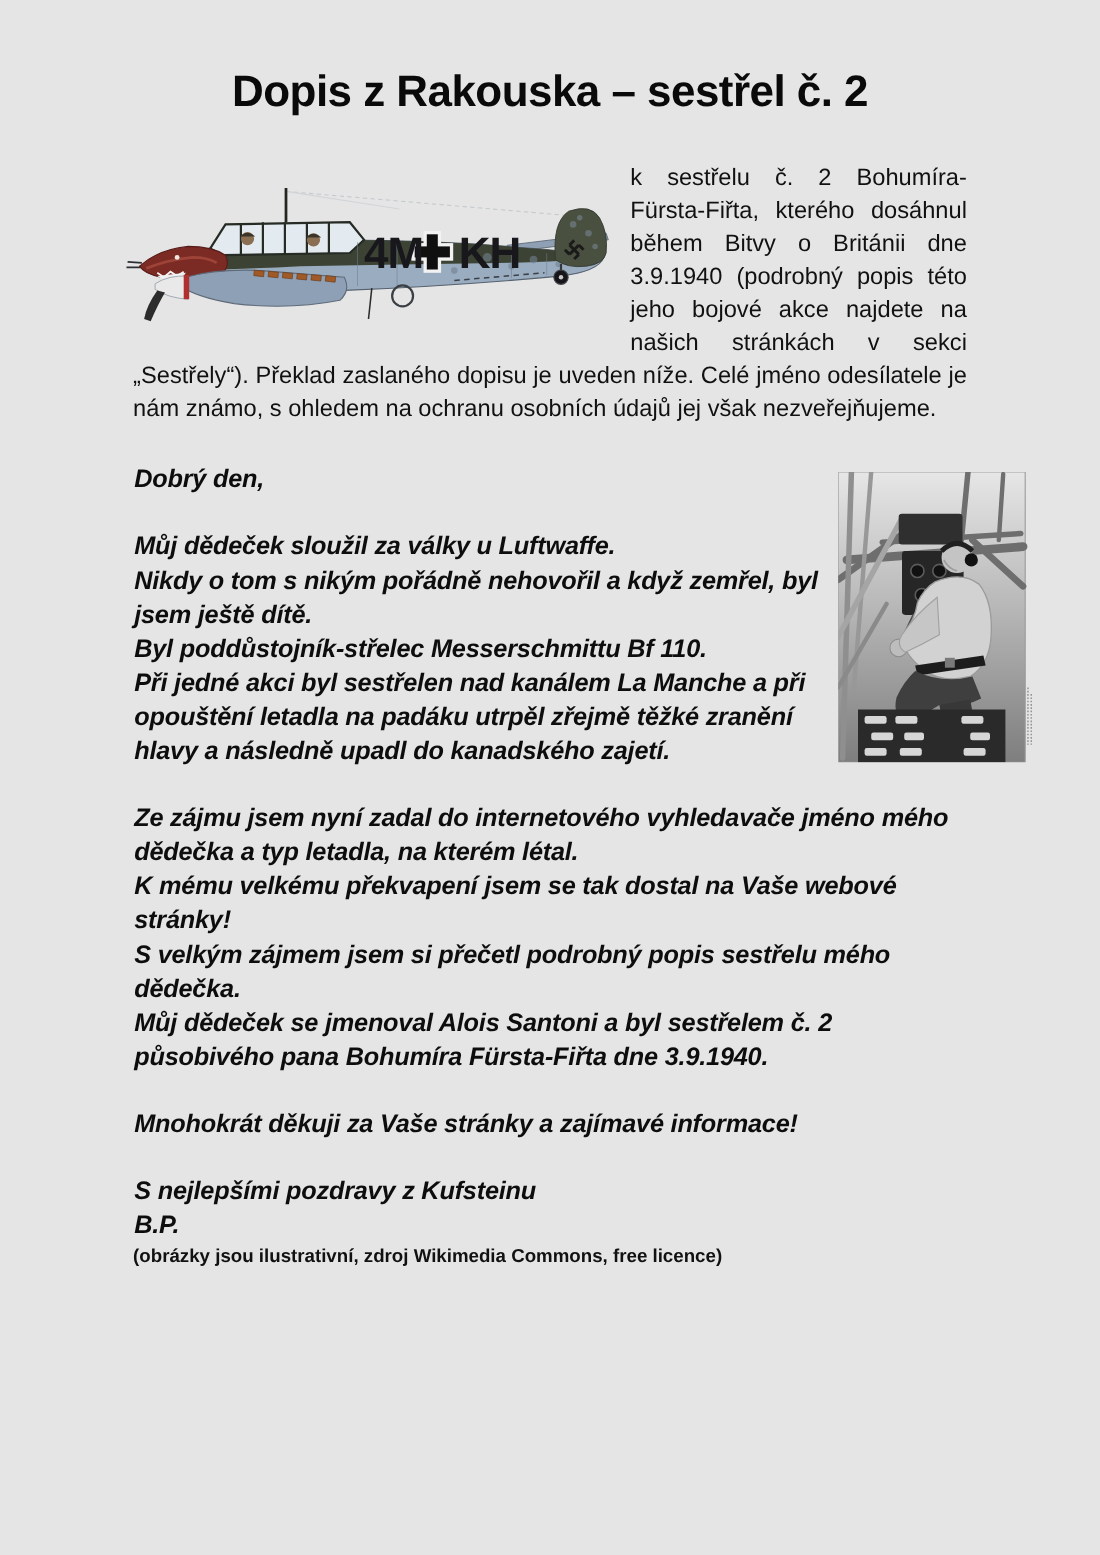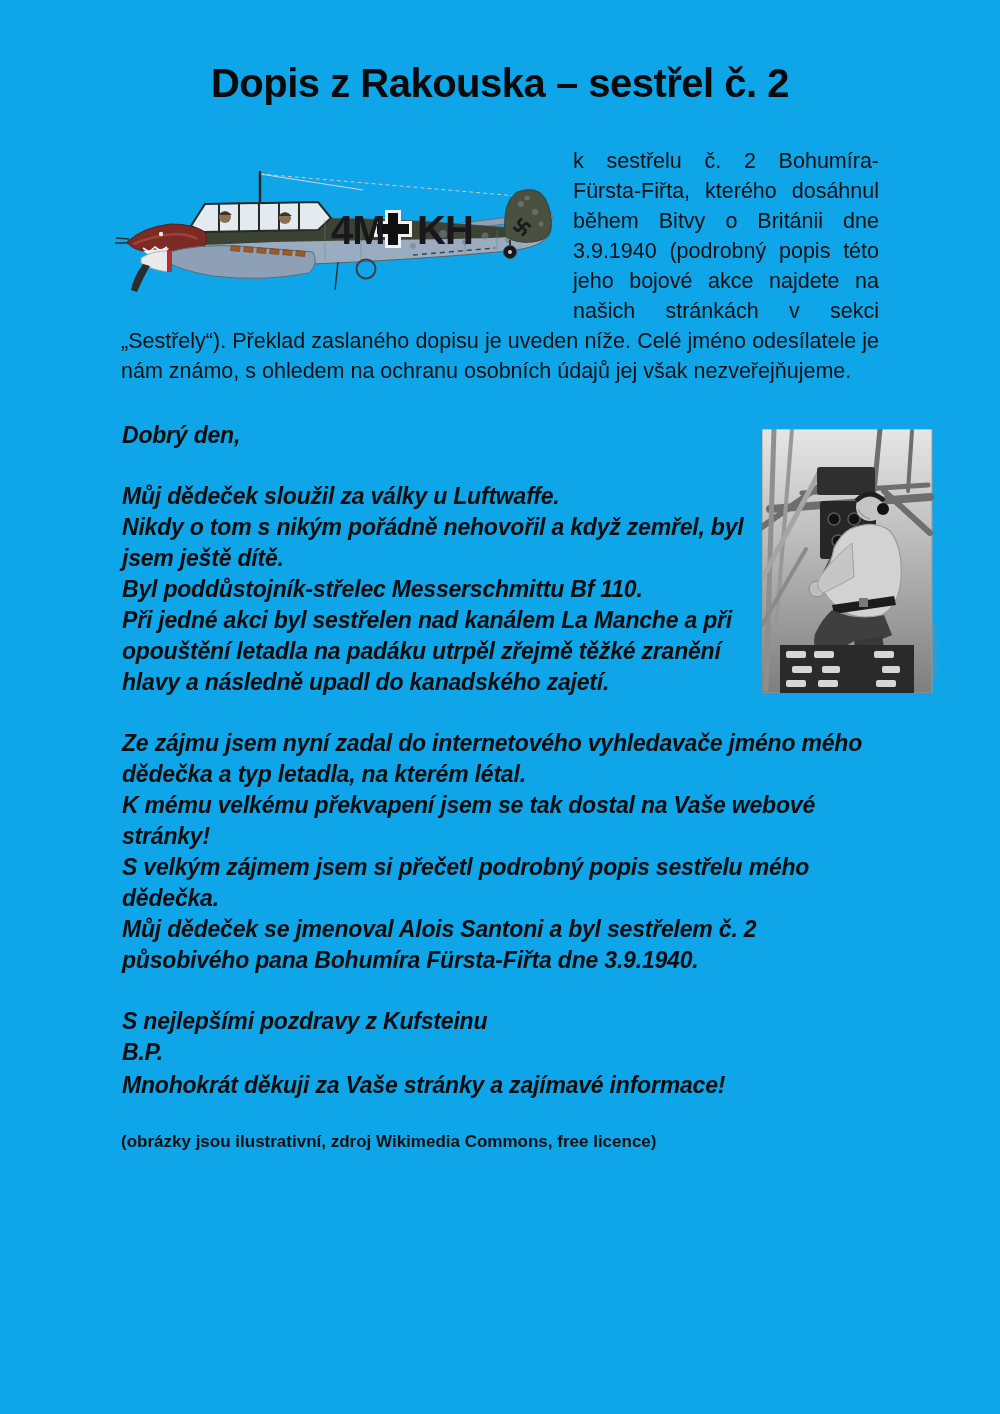--- a/index.html
+++ b/index.html
@@ -1,21 +1,21 @@
 <!DOCTYPE html>
 <html lang="cs"><head>
 <meta charset="utf-8">
 <style>
   html,body{margin:0;padding:0;background:#ffffff;}
   .page{
     position:relative;
     width:1000px;height:1414px;
     box-sizing:border-box;
     padding:0 121px;
-    background:#0ea5e9;
+    background:#e5e5e5;
     color:#000;
     font-family:"Liberation Sans","DejaVu Sans",sans-serif;
     overflow:hidden;
   }
   h1.title{
     font-size:40px;
     font-weight:700;
     text-align:center;
     letter-spacing:-0.5px;
     margin:60px 0 40px 0;
@@ -244,20 +244,20 @@
     </div>
 
     <p class="lines">Můj dědeček sloužil za války u Luftwaffe.
 Nikdy o tom s nikým pořádně nehovořil a když zemřel, byl jsem ještě dítě.
 Byl poddůstojník-střelec Messerschmittu Bf 110.
 Při jedné akci byl sestřelen nad kanálem La Manche a při opouštění letadla na padáku utrpěl zřejmě těžké zranění hlavy a následně upadl do kanadského zajetí.</p>
     <p class="lines clear-right">Ze zájmu jsem nyní zadal do internetového vyhledavače jméno mého dědečka a typ letadla, na kterém létal.
 K mému velkému překvapení jsem se tak dostal na Vaše webové stránky!
 S velkým zájmem jsem si přečetl podrobný popis sestřelu mého dědečka.
 Můj dědeček se jmenoval Alois Santoni a byl sestřelem č. 2 působivého pana Bohumíra Fürsta-Fiřta dne 3.9.1940.</p>
+    <p class="lines">Mnohokrát děkuji za Vaše stránky a zajímavé informace!</p>
     <p class="lines closing">S nejlepšími pozdravy z Kufsteinu
 B.P.</p>
-    <p class="lines">Mnohokrát děkuji za Vaše stránky a zajímavé informace!</p>
   </div>
 
   <p class="footnote">(obrázky jsou ilustrativní, zdroj Wikimedia Commons, free licence)</p>
 
 </div>
 
 </body></html>

